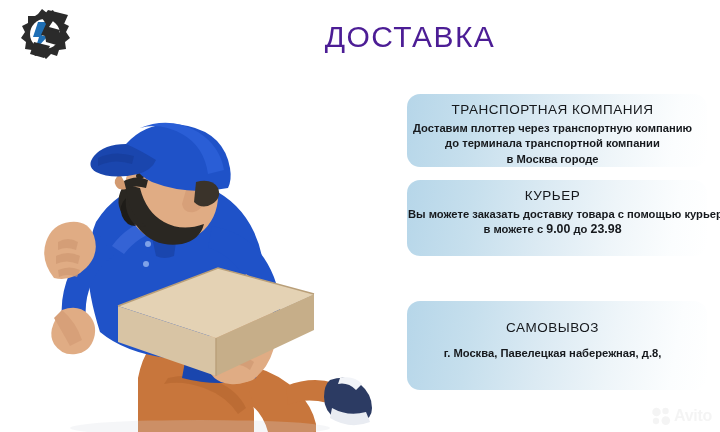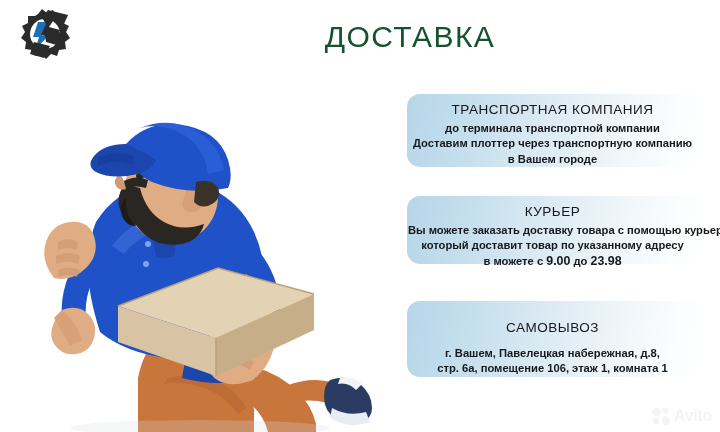--- a/index.html
+++ b/index.html
@@ -31,21 +31,21 @@
   
   #title {
     position: absolute;
     left: 250px;
     top: 20px;
     width: 320px;
     text-align: center;
     font-size: 30px;
     font-weight: 400;
     letter-spacing: 1.4px;
-    color: #14532d;
+    color: #4c1d95;
     white-space: nowrap;
   }
 
   
   #photo {
     position: absolute;
     left: 0px;
     top: 78px;
     width: 400px;
     height: 354px;
@@ -64,22 +64,22 @@
                 #c6dfed 22%,
                 #dbeaf3 45%,
                 #eef5f9 68%,
                 #fbfdfe 88%,
                 #ffffff 100%);
     text-align: center;
     box-sizing: border-box;
     padding: 7px 10px 8px 1px;
   }
   #card-1 { top: 94px;  height: 73px; }
-  #card-2 { top: 196px; height: 68px; }
-  #card-3 { top: 301px; height: 76px; }
+  #card-2 { top: 180px; height: 76px; }
+  #card-3 { top: 301px; height: 89px; }
 
   .card-title {
     font-size: 13.5px;
     font-weight: 400;
     color: #15181c;
     letter-spacing: 0.5px;
     line-height: 18px;
     white-space: nowrap;
   }
   #card-3 .card-title { margin-top: 11px; }
@@ -201,40 +201,38 @@
 
       <path d="M196 104 q16 -4 22 6 q4 10 -6 16 q-10 6 -18 -2 Z" fill="#3a332a"></path>
 
       <ellipse cx="200" cy="350" rx="130" ry="8" fill="#d9dde2" opacity="0.25"></ellipse>
     </svg>
   </div>
 
   <div class="card" id="card-1">
     <div class="card-title">ТРАНСПОРТНАЯ КОМПАНИЯ</div>
     <div class="card-lines">
+      <div class="card-line">Доставим плоттер через транспортную компанию</div>
       <div class="card-line">до терминала транспортной компании</div>
-      <div class="card-line">Доставим плоттер через транспортную компанию</div>
-      <div class="card-line">в Вашем городе</div>
+      <div class="card-line">в Москва городе</div>
     </div>
   </div>
 
   <div class="card" id="card-2">
     <div class="card-title">КУРЬЕР</div>
     <div class="card-lines">
       <div class="card-line">Вы можете заказать доставку товара с помощью курьера,</div>
-      <div class="card-line">который доставит товар по указанному адресу</div>
       <div class="card-line"><span>в можете с </span><span class="hours">9.00</span><span> до </span><span class="hours">23.98</span></div>
     </div>
   </div>
 
   <div class="card" id="card-3">
     <div class="card-title">САМОВЫВОЗ</div>
     <div class="card-lines">
-      <div class="card-line">г. Вашем, Павелецкая набережная, д.8,</div>
-      <div class="card-line">стр. 6а, помещение 106, этаж 1, комната 1</div>
+      <div class="card-line">г. Москва, Павелецкая набережная, д.8,</div>
     </div>
   </div>
 
   <div id="watermark">
     <svg class="wm-mark" viewBox="0 0 20 20" xmlns="http://www.w3.org/2000/svg">
       <circle cx="5.5" cy="6" r="4.3" fill="#f1f1f1"></circle>
       <circle cx="14.5" cy="5" r="3.2" fill="#f1f1f1"></circle>
       <circle cx="5" cy="15" r="3.2" fill="#f1f1f1"></circle>
       <circle cx="14.8" cy="14.6" r="4.3" fill="#f1f1f1"></circle>
     </svg>

